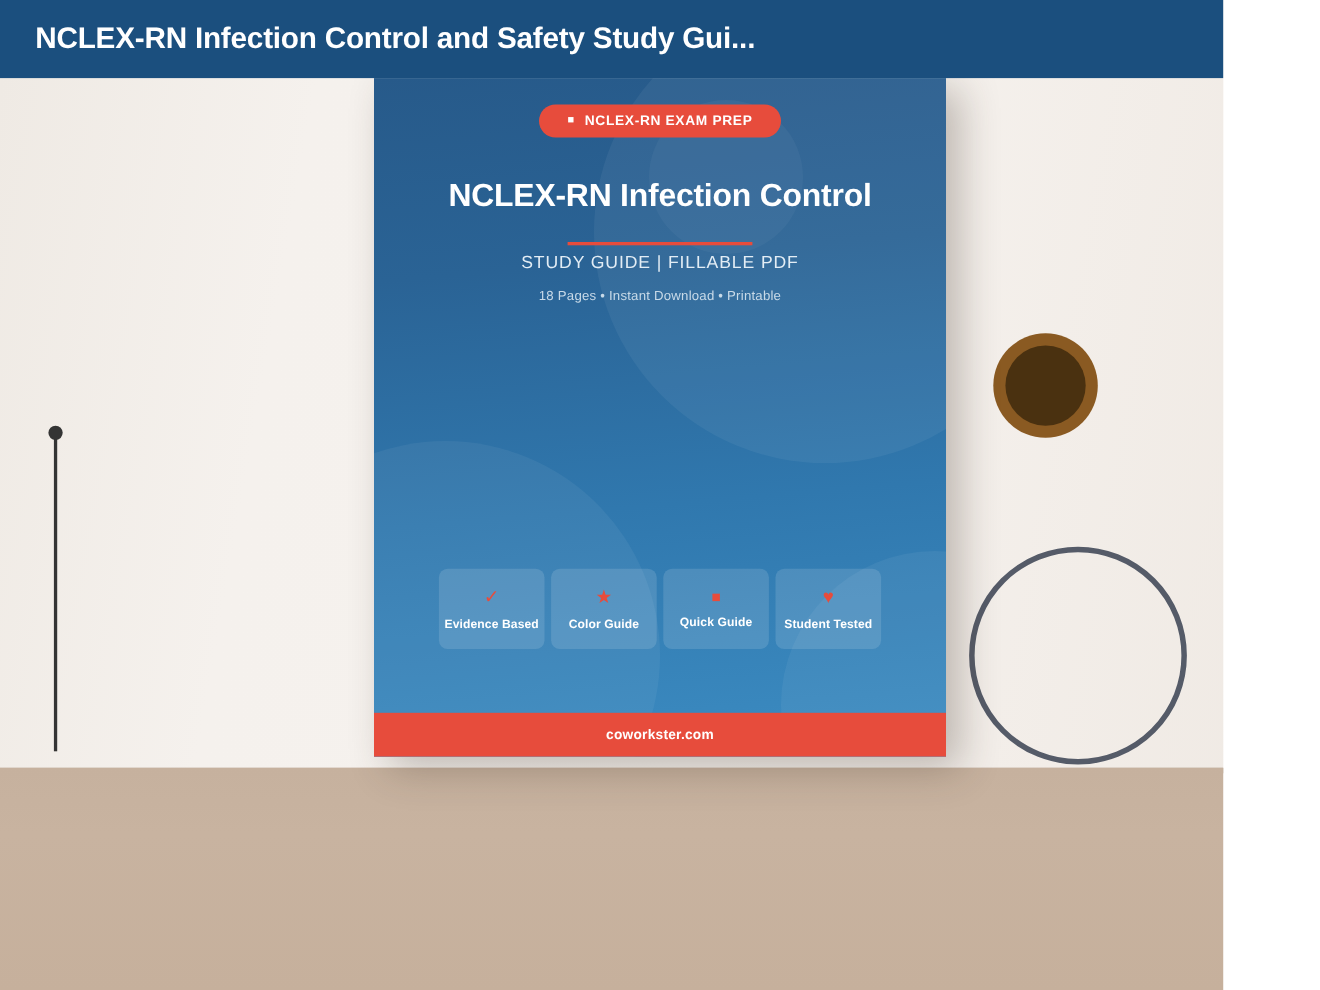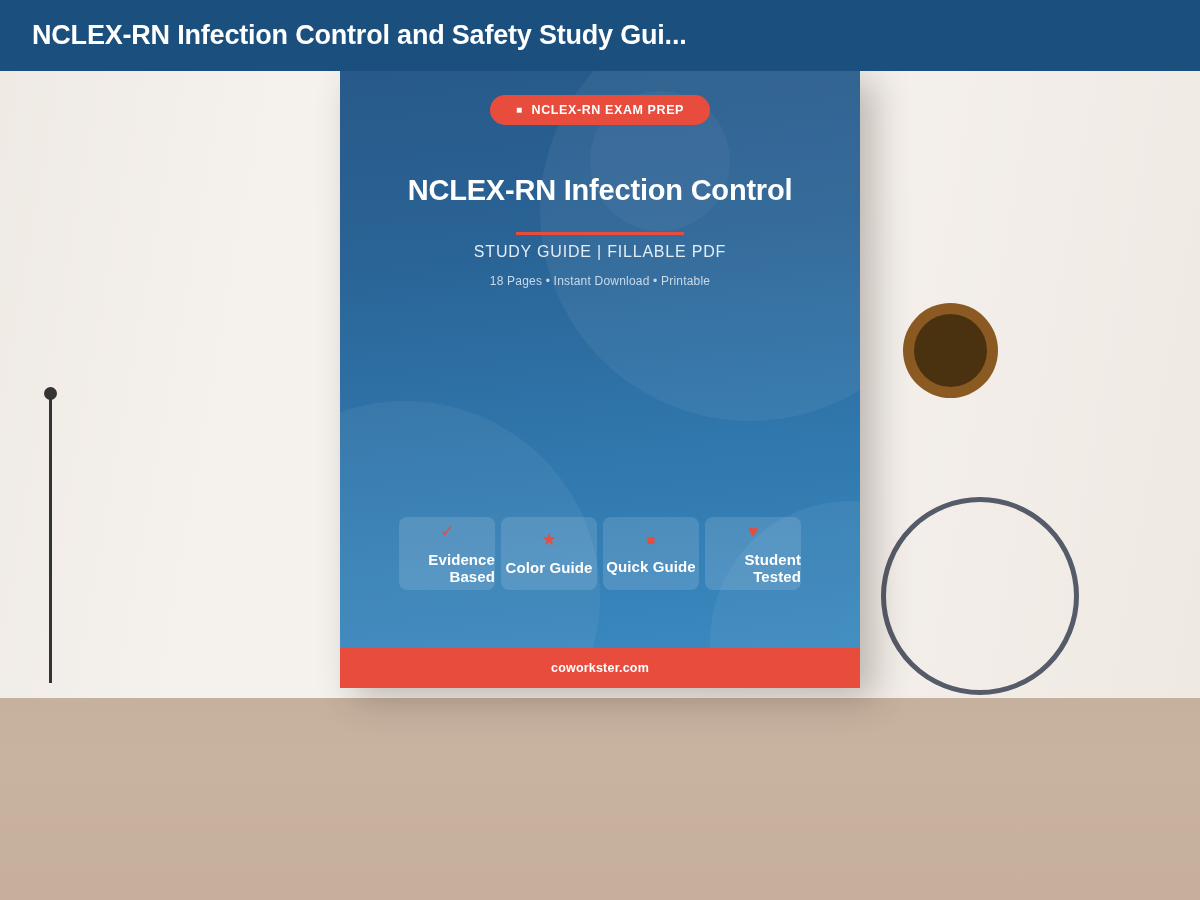--- a/index.html
+++ b/index.html
@@ -6,21 +6,21 @@
     margin: 0;
     padding: 0;
     width: 1200px;
     height: 900px;
     overflow: hidden;
     font-family: "Liberation Sans", sans-serif;
   }
 
   #stage {
     position: relative;
-    width: 1200px;
+    width: 1112px;
     height: 900px;
     background: #F4F0EC;
     overflow: hidden;
   }
 
   
   #app-header {
     position: absolute;
     left: 0; top: 0;
     width: 1200px;
@@ -165,21 +165,21 @@
   #poster-title {
     margin-top: 36px;
     color: #ffffff;
     font-size: 29px;
     font-weight: bold;
     line-height: 1.22;
     text-align: center;
     letter-spacing: -0.2px;
     width: 440px;
   }
-  .title-line { display: block; margin-top: 12px; }
+  .title-line { display: block; }
 
   
   #title-rule {
     margin-top: 24px;
     width: 168px;
     height: 3px;
     background: #E74C3C;
   }
 
   
@@ -222,24 +222,24 @@
     gap: 11px;
   }
   .feature-icon {
     color: #E74C3C;
     font-size: 17px;
     line-height: 1;
   }
   .feature-icon.sq { font-size: 14px; }
   .feature-label {
     color: #ffffff;
-    font-size: 15px;
+    font-size: 11px;
     font-weight: bold;
     letter-spacing: 0.1px;
-    text-align: right;
+    text-align: left;
   }
 
   
   #poster-footer {
     position: absolute;
     left: 0;
     bottom: 0;
     width: 520px;
     height: 40px;
     background: #E74C3C;

